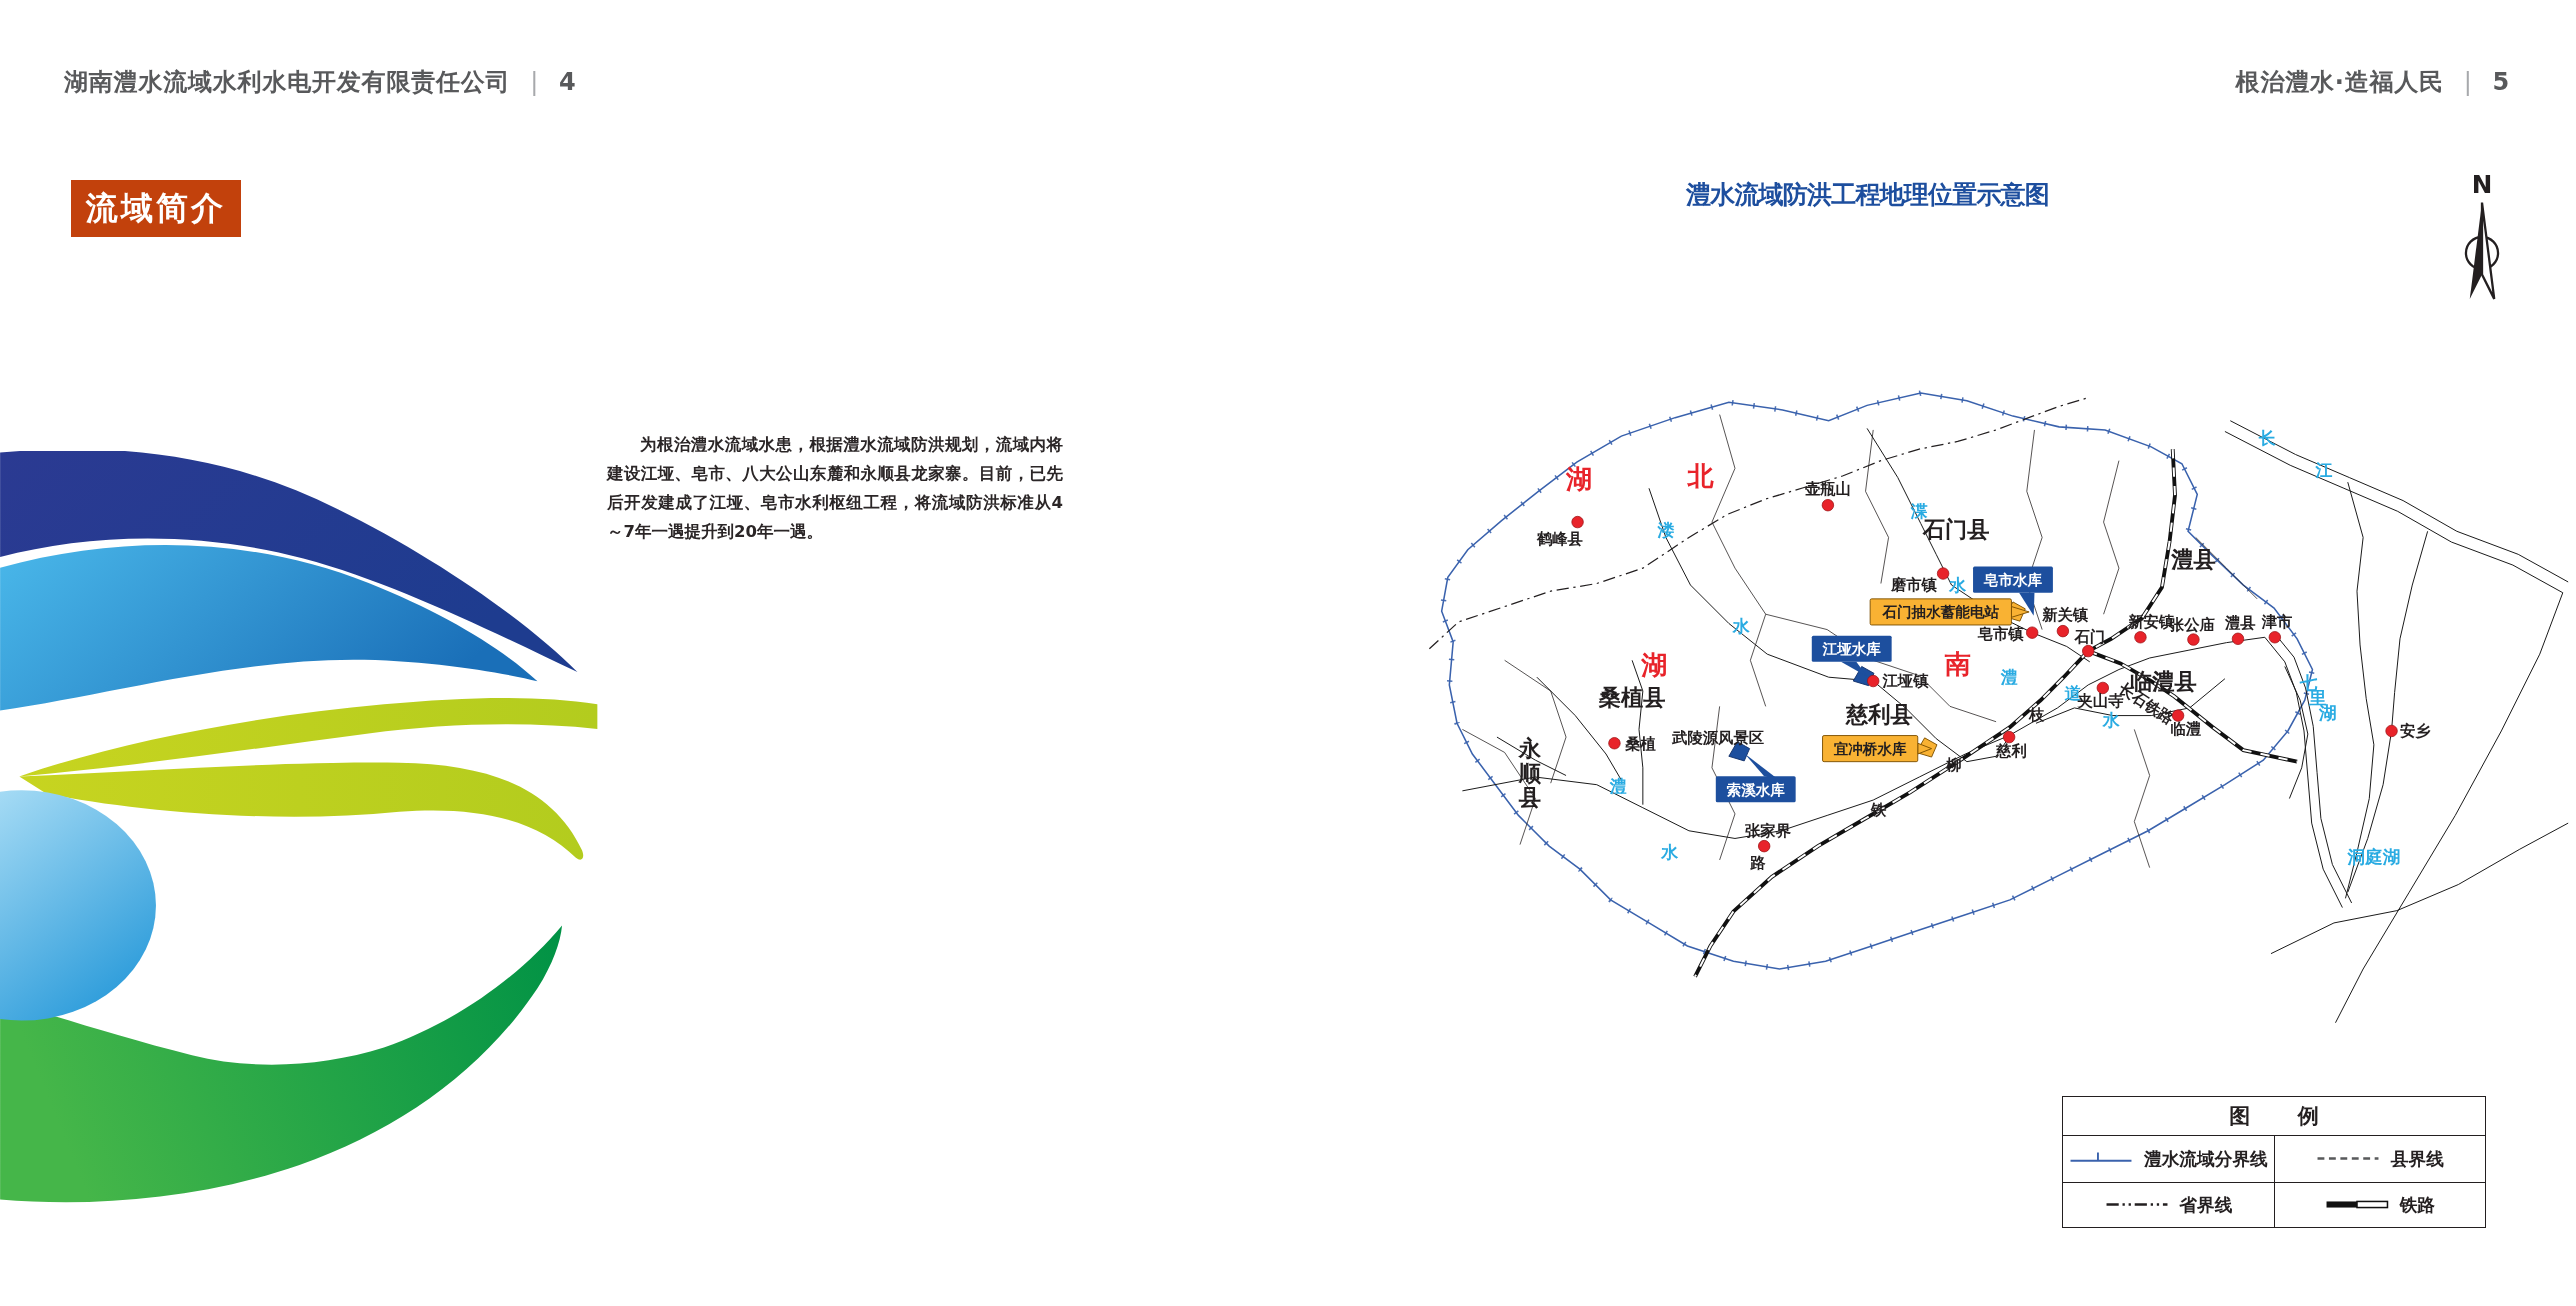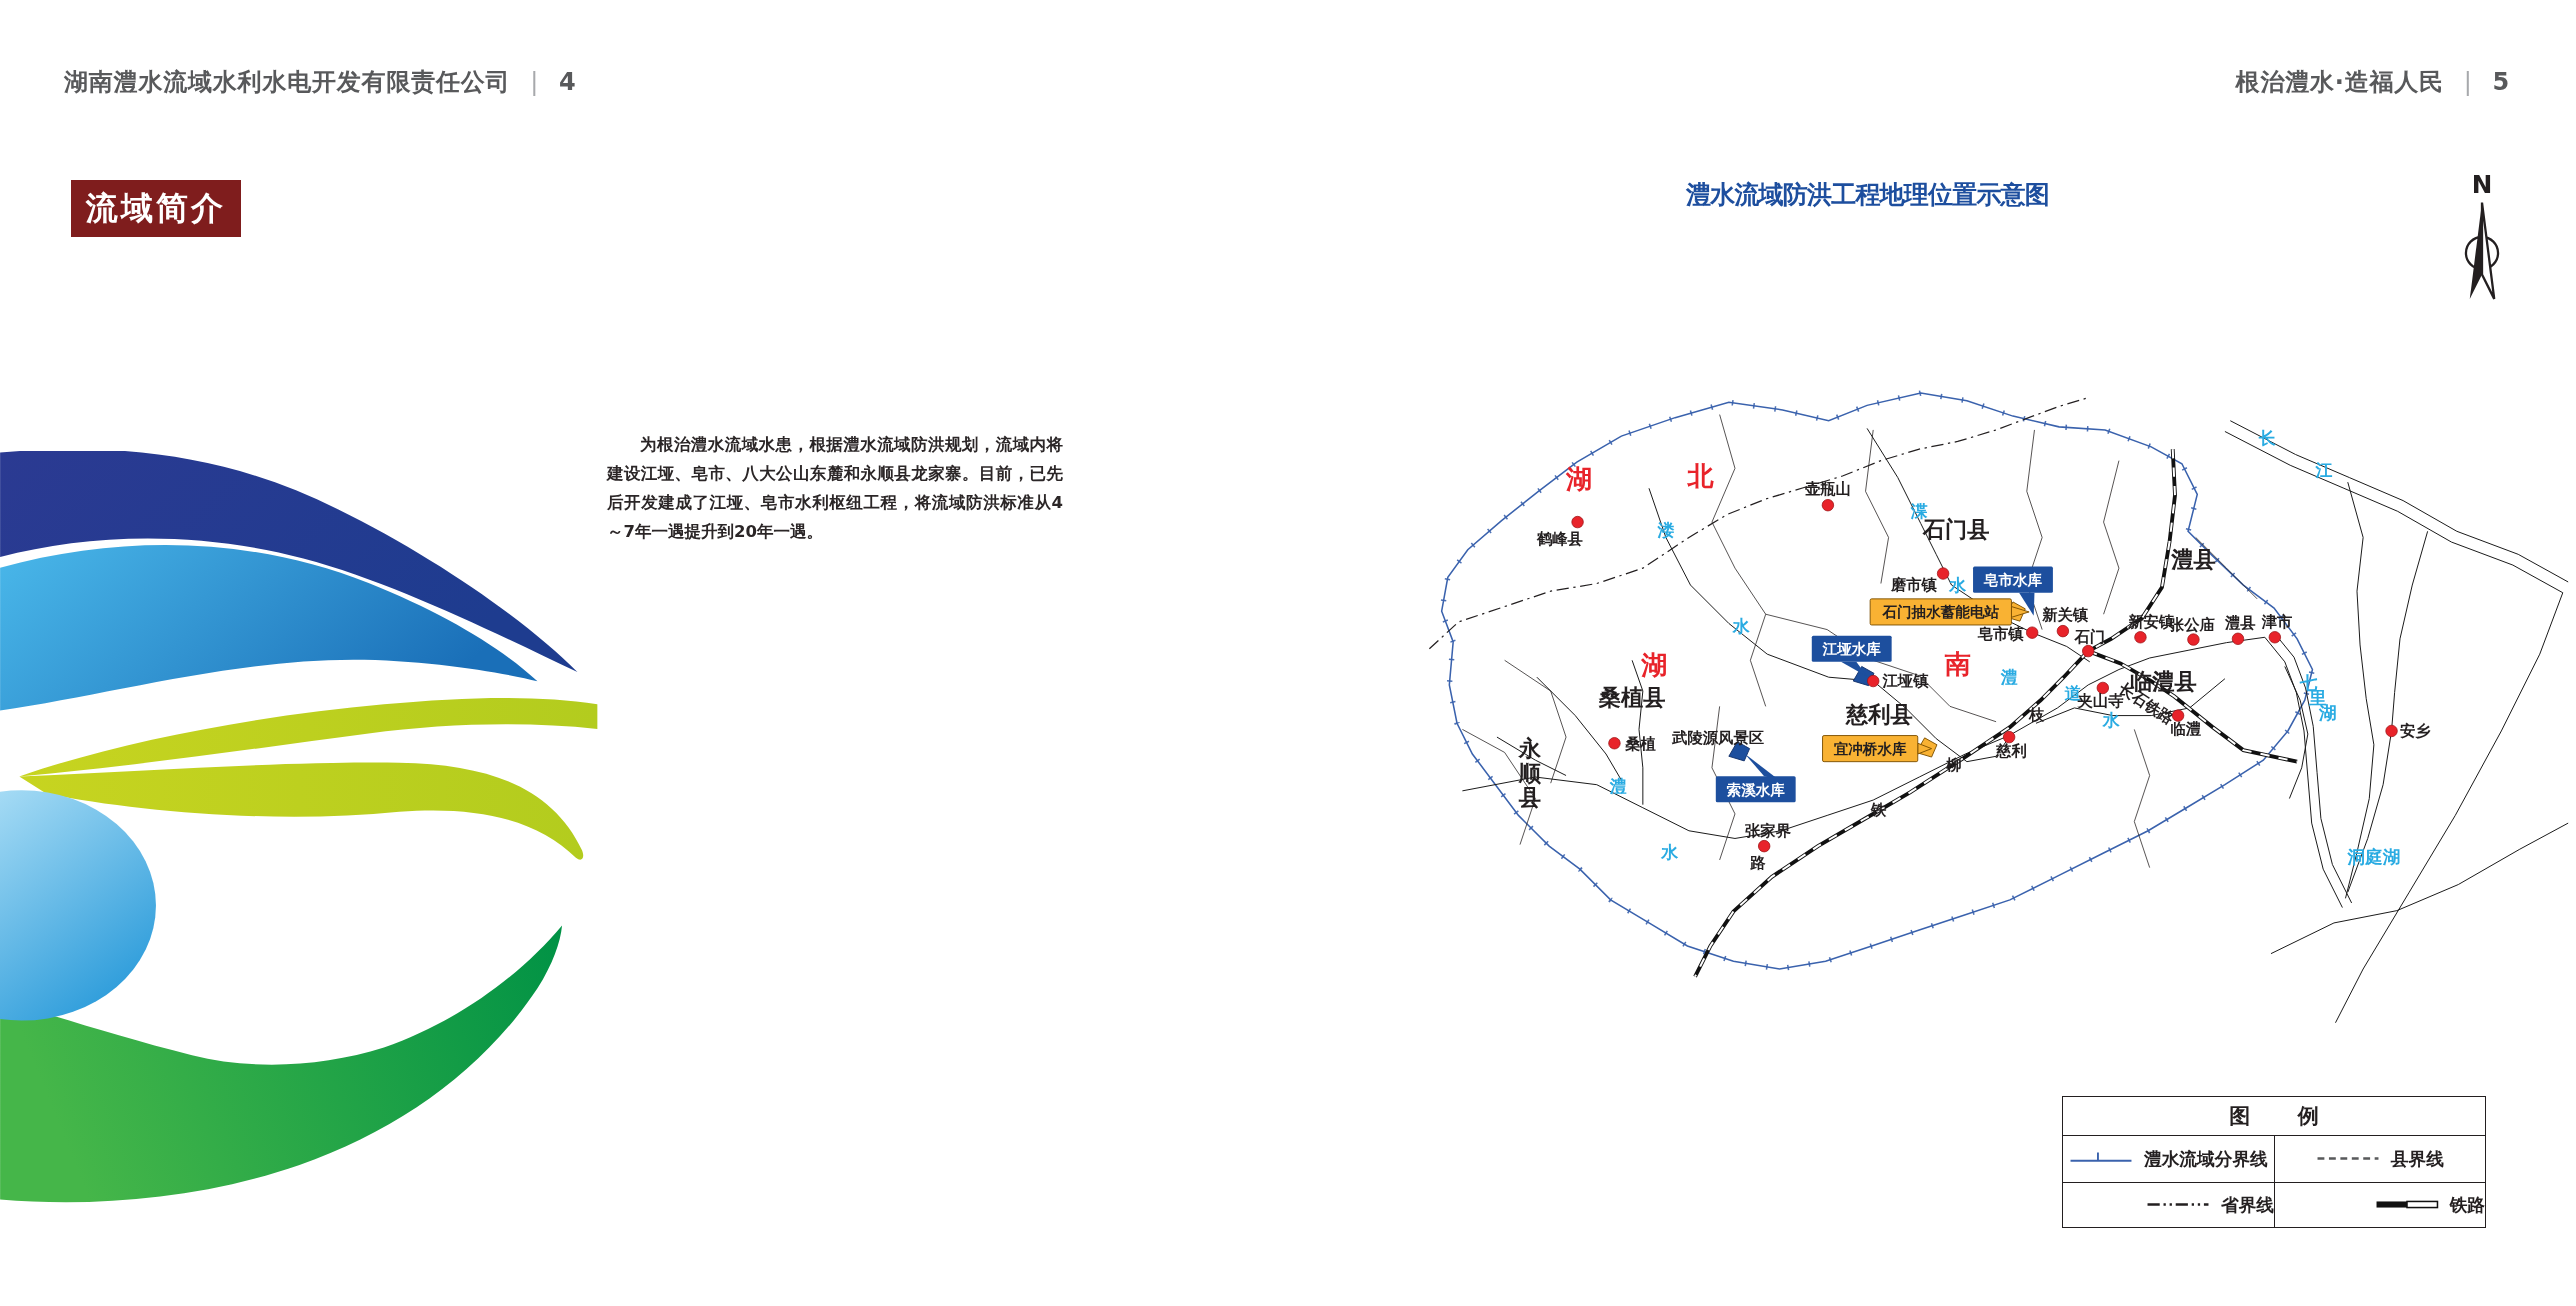--- a/index.html
+++ b/index.html
@@ -2,38 +2,38 @@
 <html style="font-size:12.3px"><head>
 <meta charset="utf-8">
 <style>
   html,body{margin:0;padding:0;}
   body{width:2576px;height:1306px;background:#ffffff;position:relative;overflow:hidden;
        font-family:"DejaVu Sans","Liberation Sans",sans-serif;color:#231f20;}
   .hdr{position:absolute;top:66px;font-size:24px;font-weight:bold;color:#58595b;letter-spacing:0.8px;}
   .hdr-left{left:64px;}
   .hdr-right{right:66px;text-align:left;}
   .hdr .sep{color:#a7a9ac;font-weight:400;margin:0 10.7px;}
-  .section-badge{position:absolute;left:71px;top:180px;width:170px;height:57px;background:#7f1d1d;
+  .section-badge{position:absolute;left:71px;top:180px;width:170px;height:57px;background:#c2410c;
        display:flex;align-items:center;justify-content:center;}
   .section-badge span{color:#ffffff;font-size:32px;font-weight:bold;letter-spacing:3.1px;}
   .body-text{position:absolute;left:607px;top:430px;width:456px;font-size:16.5px;line-height:29px;
        text-align:justify;color:#2b2627;font-weight:bold;}
   .body-text p{margin:0 0 31.5px 0;text-indent:2em;}
   .map-title{position:absolute;left:1686px;top:178px;font-size:25px;font-weight:bold;color:#1d4e9e;letter-spacing:-0.8px;}
   .compass{position:absolute;left:2459px;top:172px;width:46px;height:138px;text-align:center;}
   .compass .n{font-size:24.6px;font-weight:bold;color:#231f20;line-height:26px;}
   
   .legend{position:absolute;left:2062px;top:1096px;width:424px;height:132px;border:1.5px solid #231f20;
        box-sizing:border-box;background:#fff;}
   .legend-title{height:38px;border-bottom:1.5px solid #231f20;display:flex;align-items:center;justify-content:center;
        font-size:21px;font-weight:bold;letter-spacing:20px;text-indent:20px;}
   .legend-grid{display:grid;grid-template-columns:1fr 1fr;grid-template-rows:1fr 1fr;height:91px;}
   .legend-cell{display:flex;align-items:center;justify-content:center;gap:10.7px;box-sizing:border-box;}
   .legend-cell.c2{border-left:1.5px solid #231f20;}
-  .legend-cell.r2{border-top:1.5px solid #231f20;justify-content:flex-end;}
+  .legend-cell.r2{border-top:1.5px solid #231f20;}
   .legend-cell .lab{font-size:17.7px;font-weight:bold;}
   
   .lbl-prov{font:bold 34px "DejaVu Sans","Liberation Sans",sans-serif;fill:#e8232a;}
   .lbl-county{font:bold 29px "DejaVu Sans","Liberation Sans",sans-serif;fill:#231f20;}
   .lbl-city{font:bold 20px "DejaVu Sans","Liberation Sans",sans-serif;fill:#231f20;}
   .lbl-river{font:bold 22px "DejaVu Sans","Liberation Sans",sans-serif;fill:#29abe2;}
   .lbl-lake{font:bold 23px "DejaVu Sans","Liberation Sans",sans-serif;fill:#29abe2;}
   .lbl-region{font:bold 20px "DejaVu Sans","Liberation Sans",sans-serif;fill:#231f20;}
   .lbl-rail{font:bold 20px "DejaVu Sans","Liberation Sans",sans-serif;fill:#231f20;}
   .co-txt-blue{font:bold 19px "DejaVu Sans","Liberation Sans",sans-serif;fill:#ffffff;}

